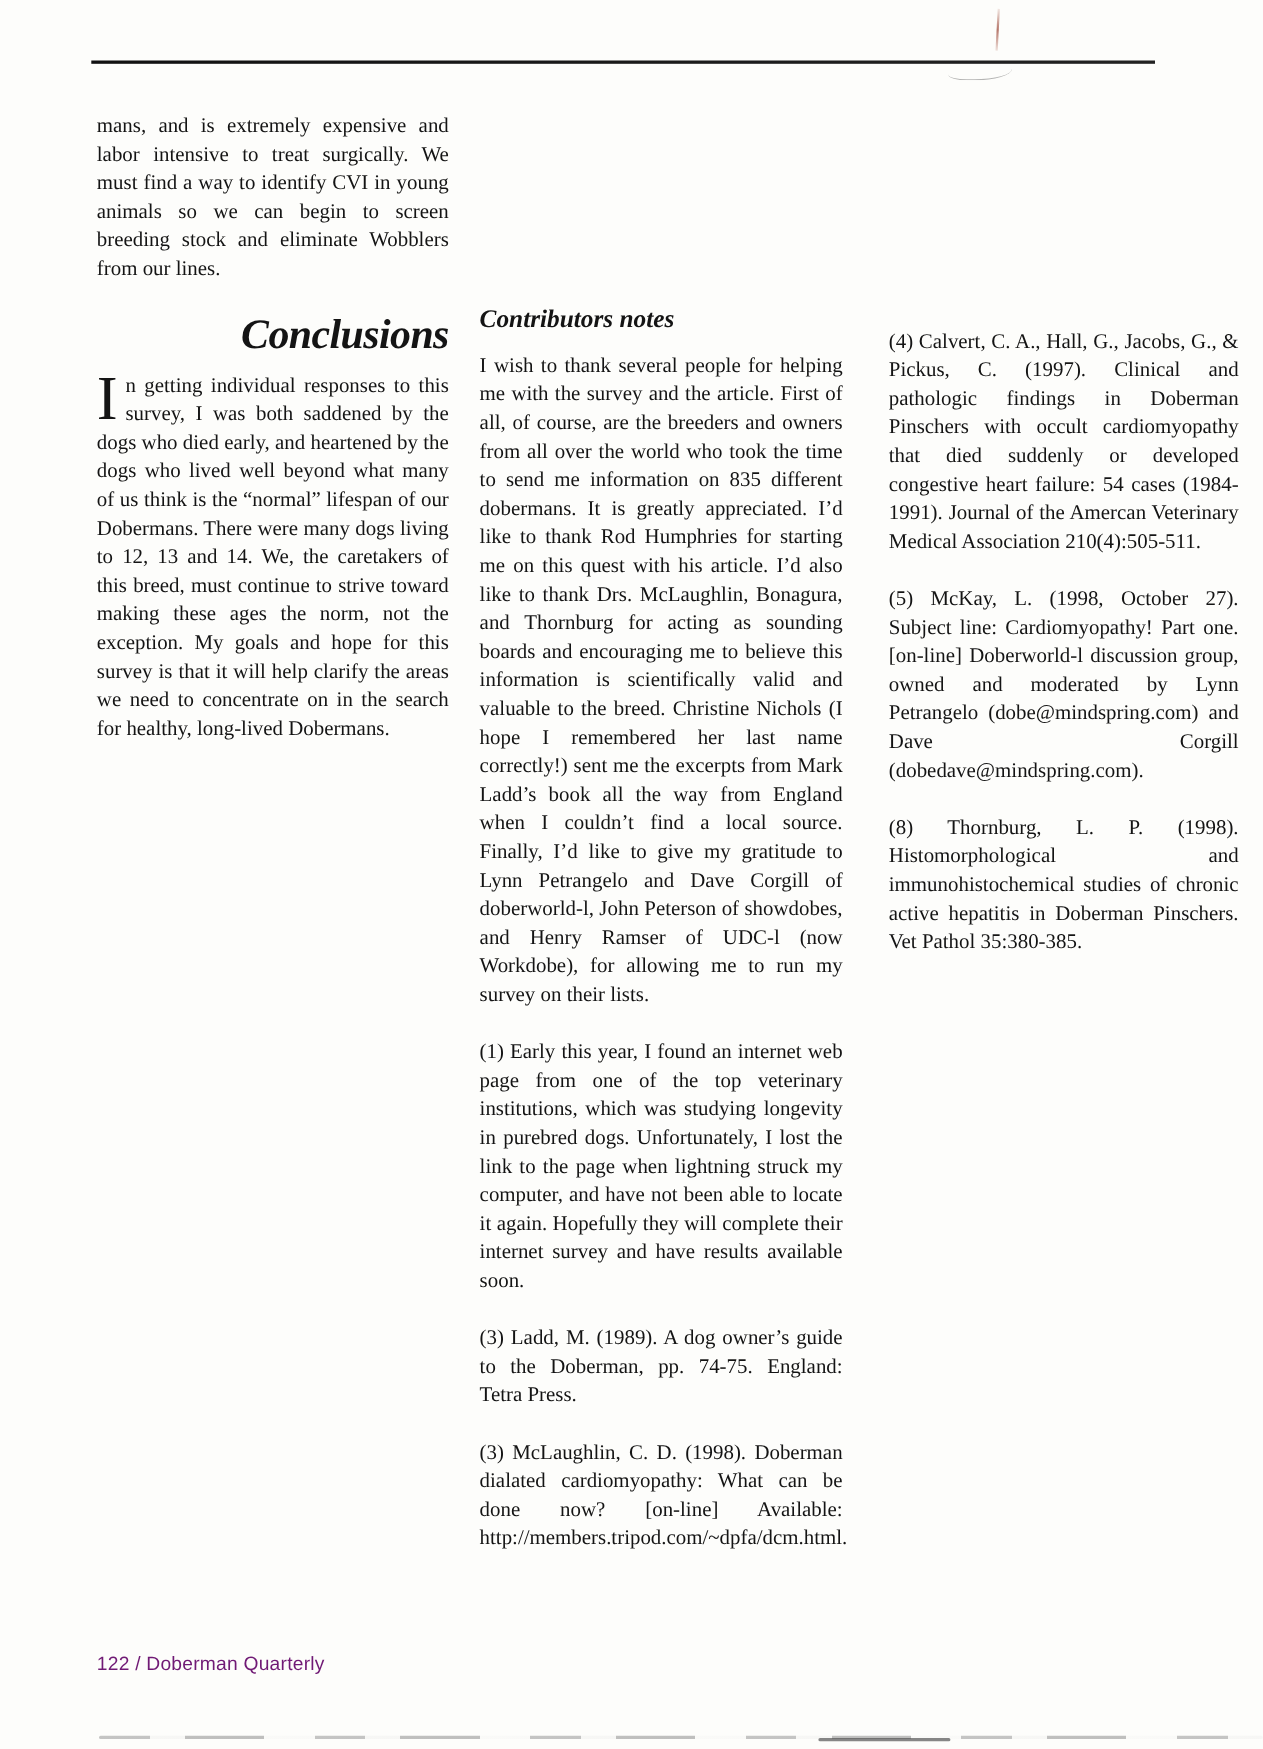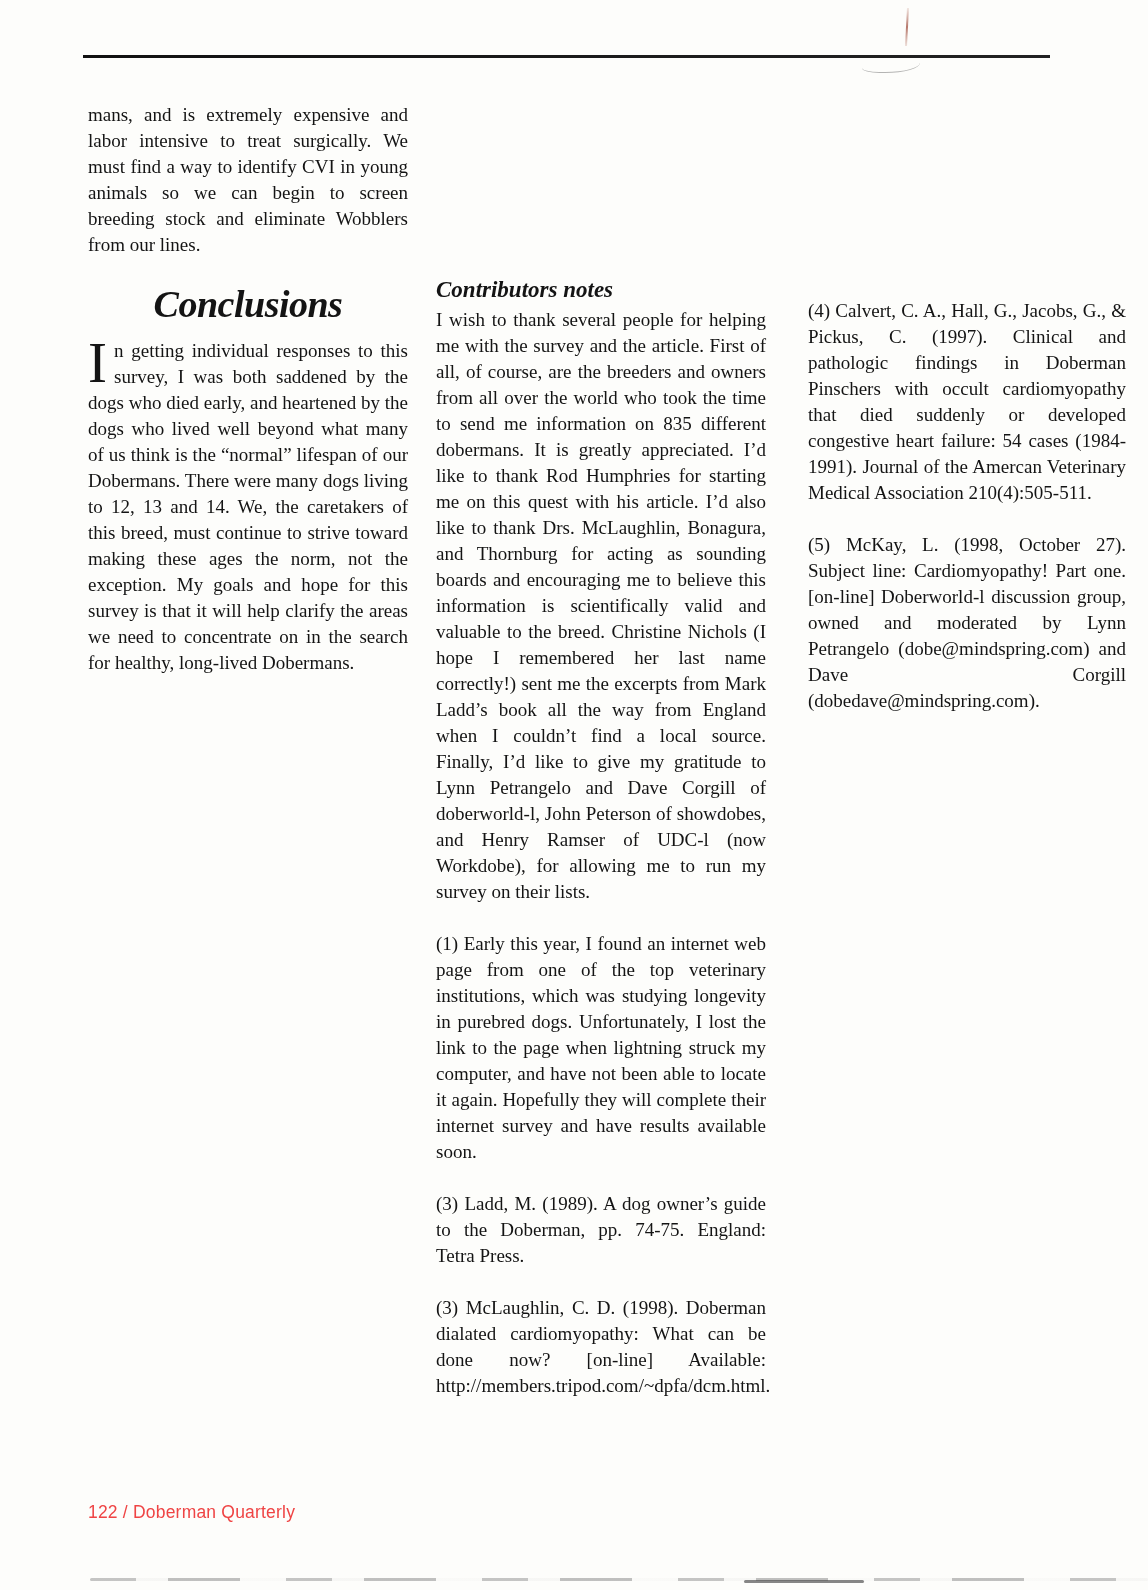--- a/index.html
+++ b/index.html
@@ -54,44 +54,44 @@
   #col-middle { left: 436px; top: 276px; width: 330px; }
   #col-right  { left: 780px; top: 298px; width: 318px; margin-left: 28px; }
 
   .conclusions-heading {
     font-style: italic;
     font-weight: 700;
     font-size: 38px;
     line-height: 40px;
     letter-spacing: -0.5px;
     margin: 14px 0 14px 0;
-    text-align: center;
+    text-align: right;
   }
   .contributors-heading {
     font-style: italic;
     font-weight: 700;
     font-size: 23px;
     line-height: 28px;
-    margin: 0 0 3px 0;
+    margin: 0 0 16px 0;
     text-align: left;
   }
   .dropcap {
     float: left;
     font-size: 57px;
     line-height: 44px;
     padding: 3px 7px 0 0;
     font-weight: 400;
   }
   .footer {
     position: absolute;
     left: 88px;
     top: 1502px;
     font-family: "Liberation Sans", sans-serif;
     font-size: 17.5px;
-    color: #ef4444;
+    color: #701a75;
     letter-spacing: 0.2px;
   }
   .bottom-scan-line {
     position: absolute;
     left: 90px;
     top: 1578px;
     width: 1058px;
     height: 3px;
     background: repeating-linear-gradient(to right,
       rgba(150,150,150,0.55) 0 46px,
@@ -127,18 +127,19 @@
   <div class="contributors-heading">Contributors notes</div>
   <p>I wish to thank several people for helping me with the survey and the article. First of all, of course, are the breeders and owners from all over the world who took the time to send me information on 835 different dobermans. It is greatly appreciated. I’d like to thank Rod Humphries for starting me on this quest with his article. I’d also like to thank Drs. McLaughlin, Bonagura, and Thornburg for acting as sounding boards and encouraging me to believe this information is scientifically valid and valuable to the breed. Christine Nichols (I hope I remembered her last name correctly!) sent me the excerpts from Mark Ladd’s book all the way from England when I couldn’t find a local source. Finally, I’d like to give my gratitude to Lynn Petrangelo and Dave Corgill of doberworld-l, John Peterson of showdobes, and Henry Ramser of UDC-l (now Workdobe), for allowing me to run my survey on their lists.</p>
   <p>(1) Early this year, I found an internet web page from one of the top veterinary institutions, which was studying longevity in purebred dogs. Unfortunately, I lost the link to the page when lightning struck my computer, and have not been able to locate it again. Hopefully they will complete their internet survey and have results available soon.</p>
   <p>(3) Ladd, M. (1989). A dog owner’s guide to the Doberman, pp. 74-75. England: Tetra Press.</p>
   <p>(3) McLaughlin, C. D. (1998). Doberman dialated cardiomyopathy: What can be done now? [on-line] Available: http://members.tripod.com/~dpfa/dcm.html.</p>
 </div>
 
 <div class="col" id="col-right">
   <p>(4) Calvert, C. A., Hall, G., Jacobs, G., &amp; Pickus, C. (1997). Clinical and pathologic findings in Doberman Pinschers with occult cardiomyopathy that died suddenly or developed congestive heart failure: 54 cases (1984-1991). Journal of the Amercan Veterinary Medical Association 210(4):505-511.</p>
   <p>(5) McKay, L. (1998, October 27). Subject line: Cardiomyopathy! Part one. [on-line] Doberworld-l discussion group, owned and moderated by Lynn Petrangelo (dobe@mindspring.com) and Dave Corgill (dobedave@mindspring.com).</p>
+  <p>(8) Thornburg, L. P. (1998). Histomorphological and immunohistochemical studies of chronic active hepatitis in Doberman Pinschers. Vet Pathol 35:380-385.</p>
 </div>
 
 <div class="footer">122 / Doberman Quarterly</div>
 
 <div class="bottom-scan-line"></div>
 <div class="bottom-scan-line-dark"></div>
 
 </body></html>

